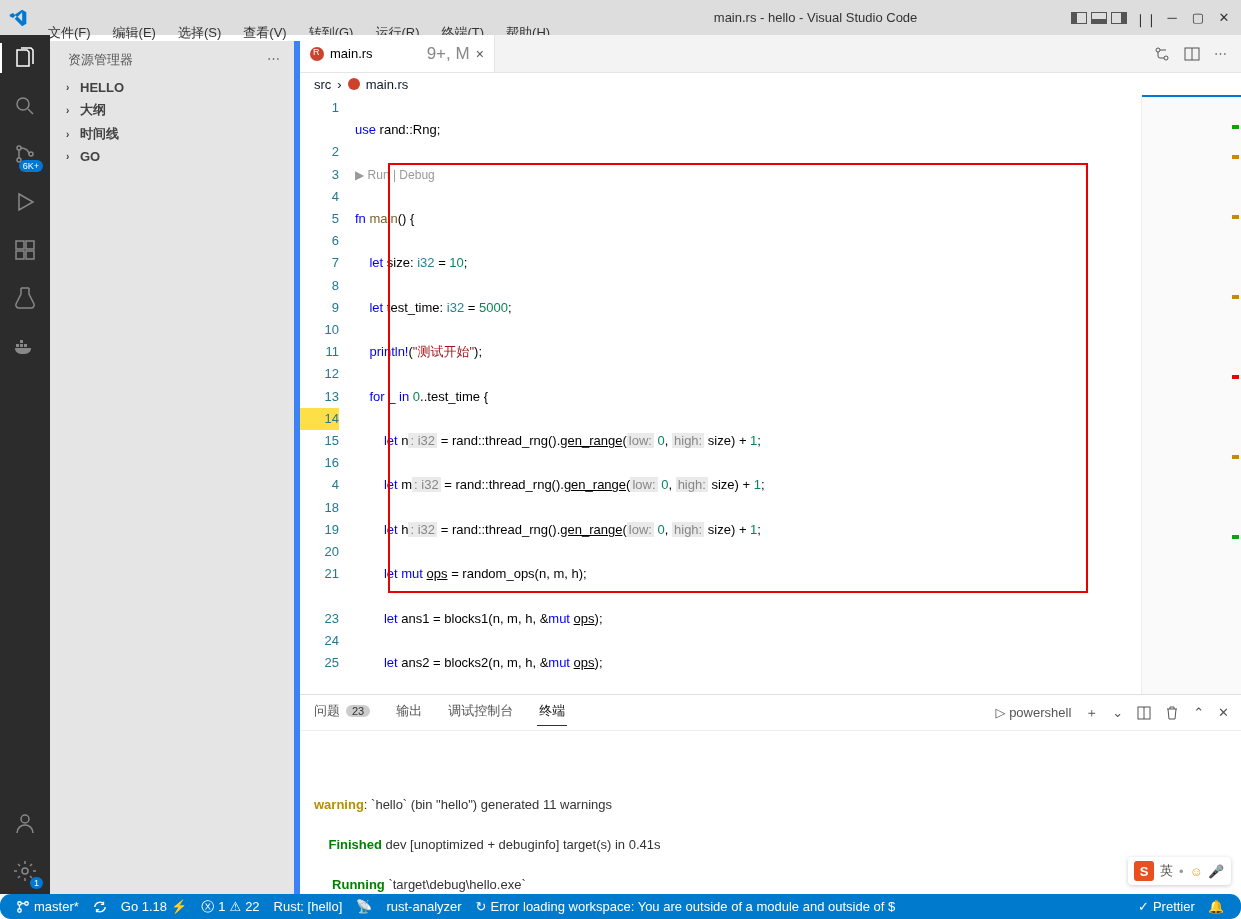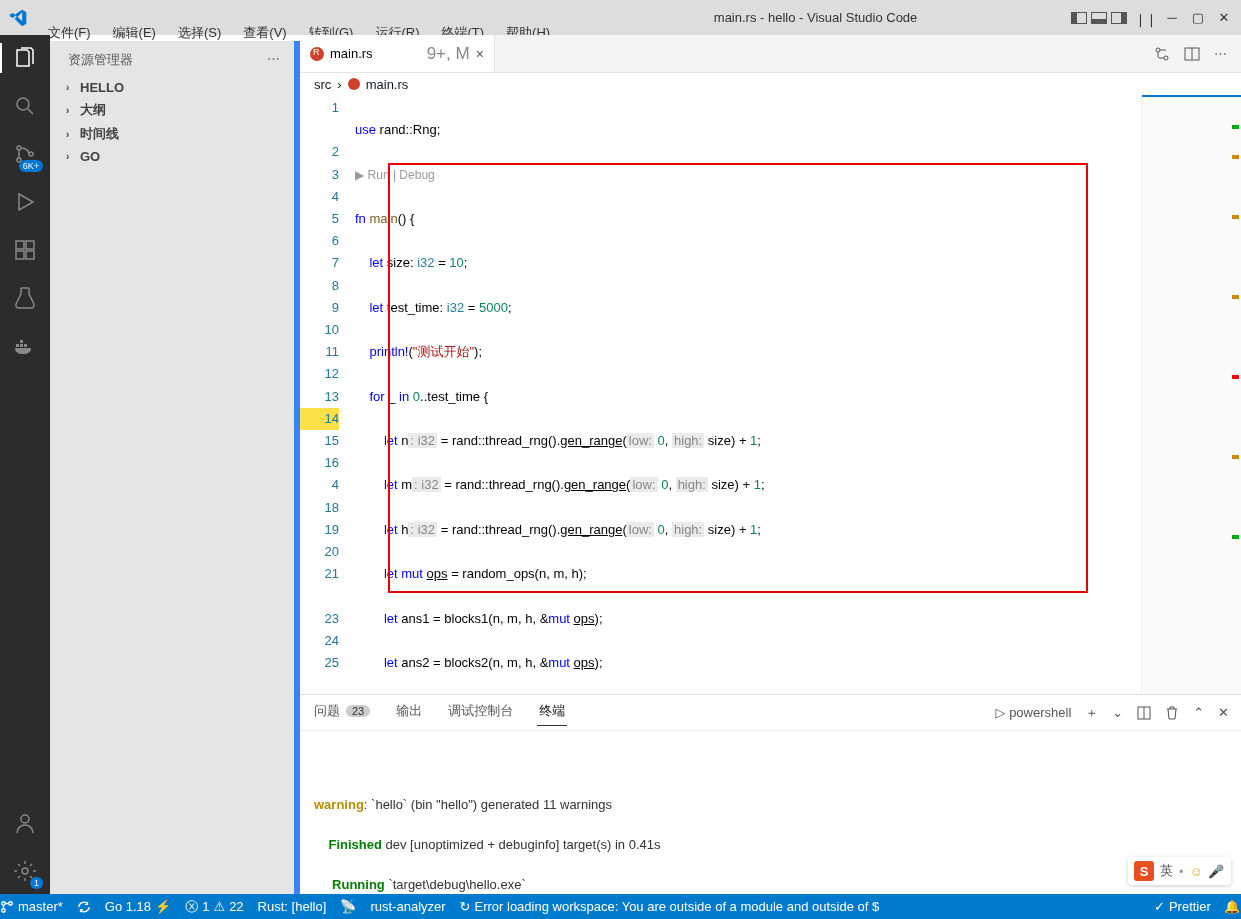--- a/index.html
+++ b/index.html
@@ -73,21 +73,21 @@
 .panel .panel-tabs .pt{padding:2px 2px 5px 2px; display:flex; align-items:center; gap:6px;}
 .panel .panel-tabs .pt.active{color:#111; border-bottom:1px solid #333;}
 .panel .panel-tabs .count{background:#ccc; color:#333; border-radius:8px; padding:0 6px; font-size:11px;}
 .panel .panel-tabs .right{margin-left:auto; display:flex; align-items:center; gap:14px; color:#555;}
 .panel .term{ padding:4px 14px; font-family:"Consolas",monospace; font-size:14px; line-height:20px; white-space:pre; color:#333;}
 .panel .term .warn{color:#b59000;font-weight:bold;}
 .panel .term .grn{color:#008000;font-weight:bold;}
 .panel .redbox2{border:2px solid #e90000; display:inline-block; padding:0 6px;}
 
 
-.status-bar{ position:absolute; left:0; bottom:0; right:0; height:25px; background:#007acc; color:#fff; display:flex; align-items:center; padding:0 0; gap:14px; font-size:12px;}
+.status-bar{ position:absolute; left:0; bottom:0; right:0; height:25px; background:#007acc; color:#fff; display:flex; align-items:center; padding:0 16px; gap:14px; font-size:12px;border-radius:11px;}
 .status-bar .item{display:flex; align-items:center; gap:4px;}
 .status-bar .right{margin-left:auto;display:flex;gap:14px;align-items:center;}
 .status-bar .err{white-space:nowrap; overflow:hidden; text-overflow:ellipsis; max-width:420px;}
 
 
 .ime{position:absolute; right:10px; bottom:34px; display:flex; align-items:center; gap:6px; background:#fff; padding:4px 6px; border-radius:4px; box-shadow:0 1px 4px rgba(0,0,0,.2);}
 .ime .s{background:#e94f1f;color:#fff;width:20px;height:20px;display:flex;align-items:center;justify-content:center;border-radius:3px;font-weight:bold;}
 .ime .txt{color:#555;}
 .ime .face{color:#f0a020;}
 .ime .mic{color:#0078d4;}

